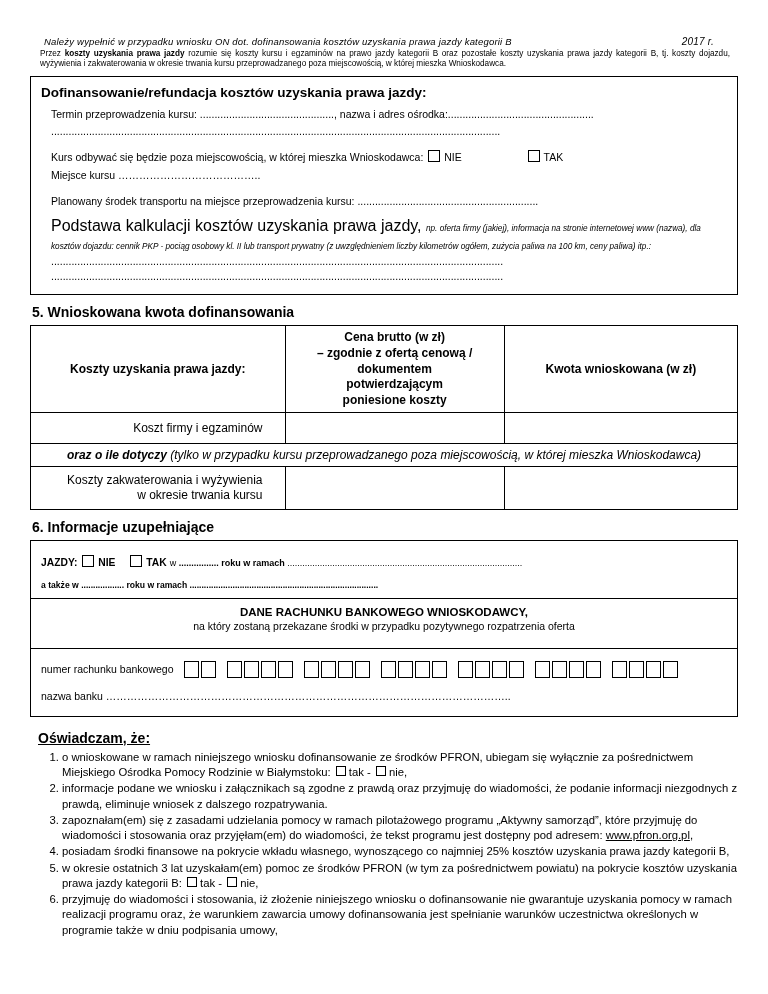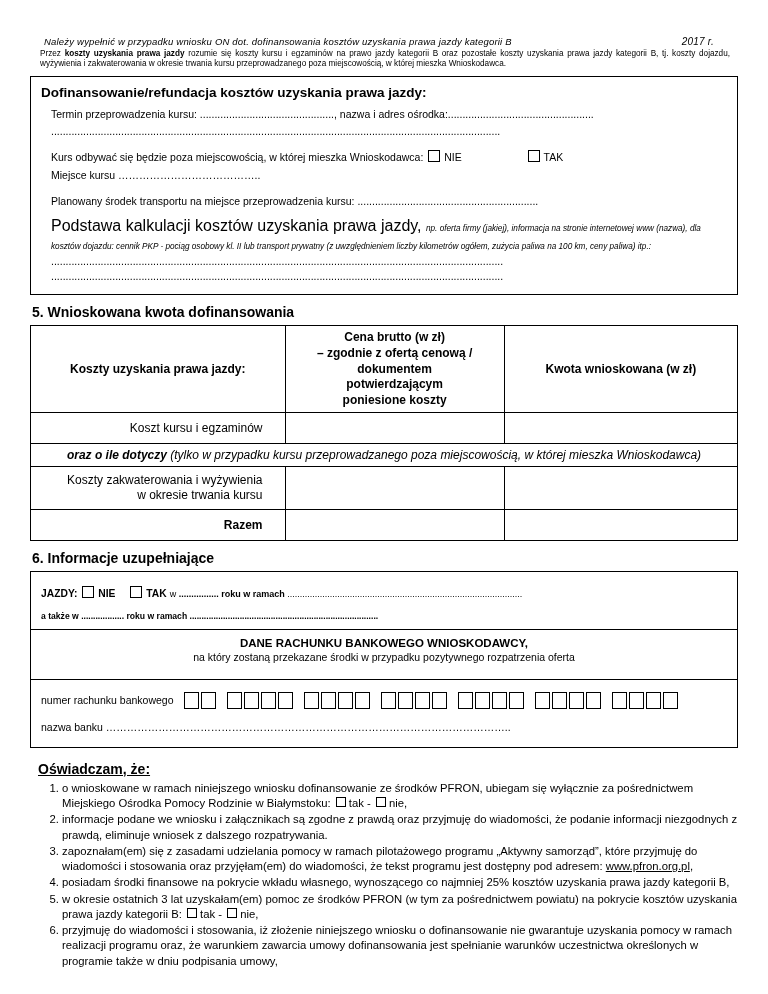--- a/index.html
+++ b/index.html
@@ -288,40 +288,35 @@
         <td class="hcell">Koszty uzyskania prawa jazdy:</td>
         <td class="hcell">
           <div>Cena brutto (w zł)</div>
           <div>– zgodnie z ofertą cenową /</div>
           <div>dokumentem potwierdzającym</div>
           <div>poniesione koszty</div>
         </td>
         <td class="hcell">Kwota wnioskowana (w zł)</td>
       </tr>
       <tr>
-        <td class="rlab" style="height:22px;">Koszt kursu i egzaminów</td>
+        <td class="rlab" style="height:22px;">Koszt firmy i egzaminów</td>
         <td></td>
         <td></td>
       </tr>
       <tr>
         <td class="oraz" colspan="3"><b>oraz o ile dotyczy </b><i>(tylko w przypadku kursu przeprowadzanego poza miejscowością, w której mieszka Wnioskodawca)</i></td>
       </tr>
       <tr>
         <td class="rlab">
           <div>Koszty zakwaterowania i wyżywienia</div>
           <div>w okresie trwania kursu</div>
         </td>
         <td></td>
         <td></td>
       </tr>
-      <tr>
-        <td class="razem">Razem</td>
-        <td></td>
-        <td></td>
-      </tr>
     </tbody>
   </table>
 
   <div class="h2">6. Informacje uzupełniające</div>
 
   <div class="infobox">
     <div class="pad">
       <div class="jazdy-row">
         <span>JAZDY:</span>
         <span class="chk"></span><span>NIE</span>

